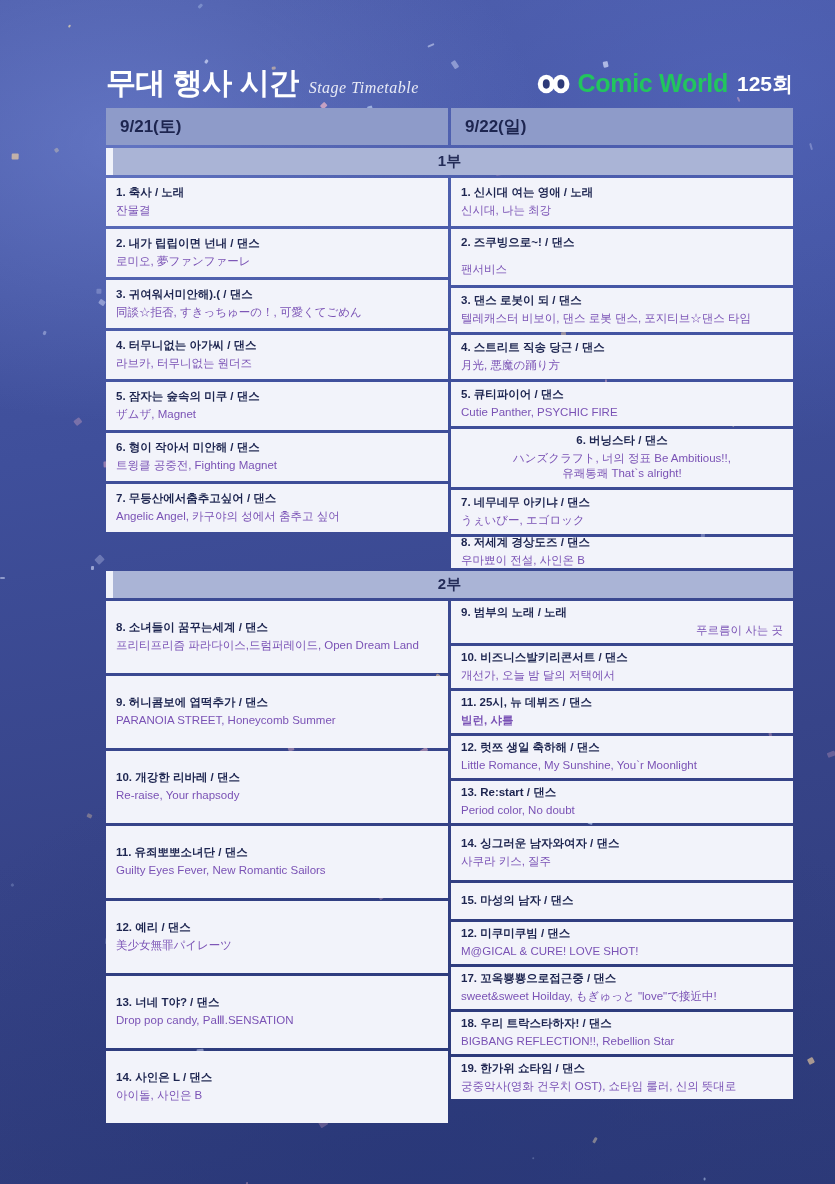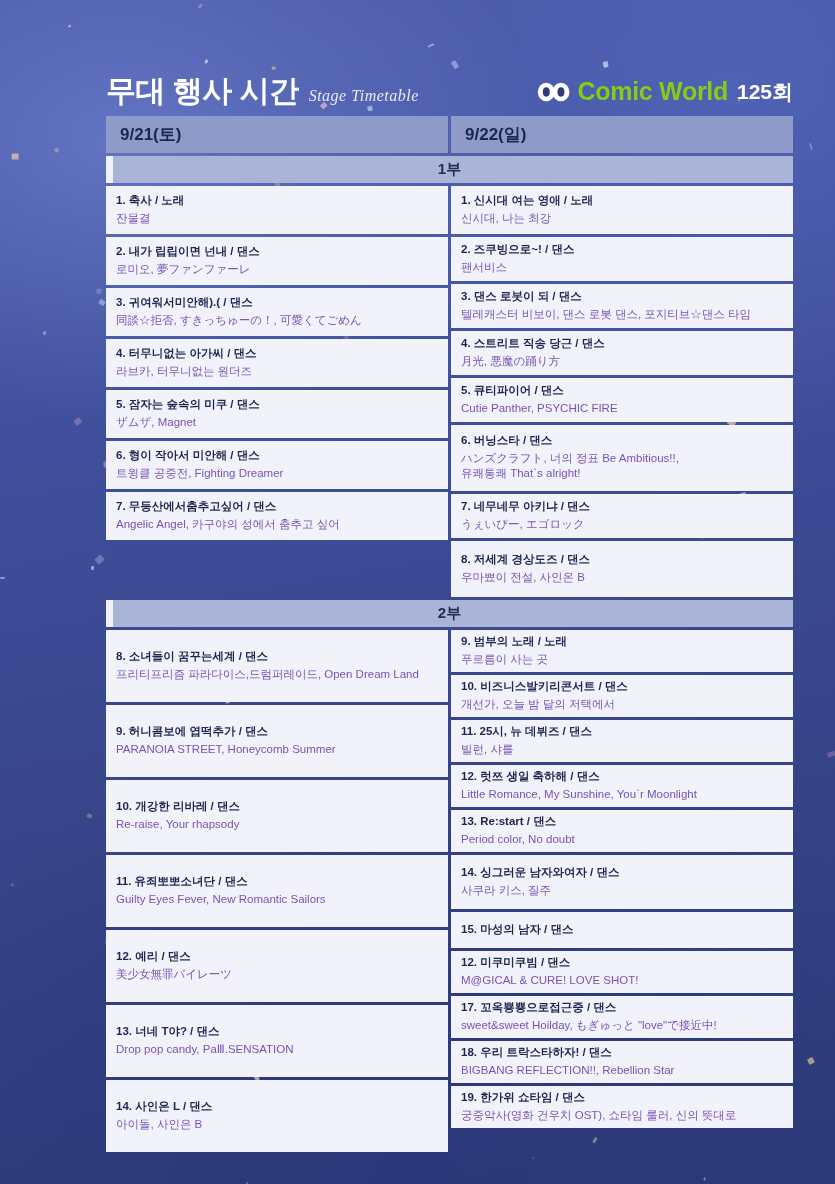--- a/index.html
+++ b/index.html
@@ -25,21 +25,21 @@
       linear-gradient(170deg, #4a5aa6 0%, #3f4f9b 35%, #374489 65%, #2d3a78 100%);
   }
   .conf {
     position: absolute;
     border-radius: 1px;
     opacity: 0.55;
   }
   #sheet {
     position: absolute;
     left: 74px;
-    top: 48px;
+    top: 40px;
     width: 687px;
     padding-left: 32px;
   }
   
   #header {
     display: flex;
     align-items: flex-end;
     justify-content: space-between;
     height: 58px;
     margin-bottom: 10px;
@@ -67,21 +67,21 @@
     display: flex;
     align-items: center;
     gap: 7px;
   }
   #brand-logo {
     width: 34px;
     height: 22px;
     position: relative;
   }
   #brand-name {
-    color: #84cc16;
+    color: #22c55e;
     font-size: 25px;
     font-weight: bold;
     letter-spacing: -0.3px;
   }
   #brand-edition {
     color: #ffffff;
     font-size: 21px;
     font-weight: bold;
     margin-left: 2px;
   }
@@ -291,58 +291,58 @@
           <div class="entry" style="height: 48px;">
             <div class="e-title">4. 터무니없는 아가씨 / 댄스</div>
             <div class="e-song" style="white-space: pre-line;">라브카, 터무니없는 원더즈</div>
           </div>
           <div class="entry" style="height: 48px;">
             <div class="e-title">5. 잠자는 숲속의 미쿠 / 댄스</div>
             <div class="e-song" style="white-space: pre-line;">ザムザ, Magnet</div>
           </div>
           <div class="entry" style="height: 48px;">
             <div class="e-title">6. 형이 작아서 미안해 / 댄스</div>
-            <div class="e-song" style="white-space: pre-line;">트윙클 공중전, Fighting Dreamer</div>
+            <div class="e-song" style="white-space: pre-line;">트윙클 공중전, Fighting Magnet</div>
           </div>
           <div class="entry" style="height: 48px;">
             <div class="e-title">7. 무등산에서춤추고싶어 / 댄스</div>
             <div class="e-song" style="white-space: pre-line;">Angelic Angel, 카구야의 성에서 춤추고 싶어</div>
           </div>
         </div>
         <div class="col">
           <div class="entry" style="height: 48px;">
             <div class="e-title">1. 신시대 여는 영애 / 노래</div>
             <div class="e-song" style="white-space: pre-line;">신시대, 나는 최강</div>
           </div>
-          <div class="entry" style="height: 44px;">
+          <div class="entry" style="height: 56px; justify-content: space-between;">
             <div class="e-title">2. 즈쿠빙으로~! / 댄스</div>
             <div class="e-song" style="white-space: pre-line;">팬서비스</div>
           </div>
           <div class="entry" style="height: 44px;">
             <div class="e-title">3. 댄스 로봇이 되 / 댄스</div>
             <div class="e-song" style="white-space: pre-line;">텔레캐스터 비보이, 댄스 로봇 댄스, 포지티브☆댄스 타임</div>
           </div>
           <div class="entry" style="height: 44px;">
             <div class="e-title">4. 스트리트 직송 당근 / 댄스</div>
             <div class="e-song" style="white-space: pre-line;">月光, 悪魔の踊り方</div>
           </div>
           <div class="entry" style="height: 44px;">
             <div class="e-title">5. 큐티파이어 / 댄스</div>
             <div class="e-song" style="white-space: pre-line;">Cutie Panther, PSYCHIC FIRE</div>
           </div>
-          <div class="entry" style="height: 66px;">
+          <div class="entry" style="height: 58px; text-align: center;">
             <div class="e-title">6. 버닝스타 / 댄스</div>
             <div class="e-song" style="white-space: pre-line;">ハンズクラフト, 너의 정표 Be Ambitious!!,
 유쾌통쾌 That`s alright!</div>
           </div>
           <div class="entry" style="height: 44px;">
             <div class="e-title">7. 네무네무 아키냐 / 댄스</div>
             <div class="e-song" style="white-space: pre-line;">うぇいびー, エゴロック</div>
           </div>
-          <div class="entry" style="height: 56px;">
+          <div class="entry" style="height: 31px;">
             <div class="e-title">8. 저세계 경상도즈 / 댄스</div>
             <div class="e-song" style="white-space: pre-line;">우마뾰이 전설, 사인온 B</div>
           </div>
         </div>
       </div>
       <div class="band">2부</div>
       <div class="cols">
         <div class="col">
           <div class="entry" style="height: 72px;">
             <div class="e-title">8. 소녀들이 꿈꾸는세계 / 댄스</div>
@@ -369,29 +369,29 @@
             <div class="e-song" style="white-space: pre-line;">Drop pop candy, PaⅢ.SENSATION</div>
           </div>
           <div class="entry" style="height: 72px;">
             <div class="e-title">14. 사인은 L / 댄스</div>
             <div class="e-song" style="white-space: pre-line;">아이돌, 사인은 B</div>
           </div>
         </div>
         <div class="col">
           <div class="entry" style="height: 42px;">
             <div class="e-title">9. 범부의 노래 / 노래</div>
-            <div class="e-song" style="white-space: pre-line;">푸르름이 사는 곳</div>
+            <div class="e-song" style="white-space: pre-line; text-align: right;">푸르름이 사는 곳</div>
           </div>
           <div class="entry" style="height: 42px;">
             <div class="e-title">10. 비즈니스발키리콘서트 / 댄스</div>
             <div class="e-song" style="white-space: pre-line;">개선가, 오늘 밤 달의 저택에서</div>
           </div>
           <div class="entry" style="height: 42px;">
             <div class="e-title">11. 25시, 뉴 데뷔즈 / 댄스</div>
-            <div class="e-song" style="white-space: pre-line;">빌런, 샤를</div>
+            <div class="e-song" style="white-space: pre-line; font-weight: bold;">빌런, 샤를</div>
           </div>
           <div class="entry" style="height: 42px;">
             <div class="e-title">12. 럿쯔 생일 축하해 / 댄스</div>
             <div class="e-song" style="white-space: pre-line;">Little Romance, My Sunshine, You`r Moonlight</div>
           </div>
           <div class="entry" style="height: 42px;">
             <div class="e-title">13. Re:start / 댄스</div>
             <div class="e-song" style="white-space: pre-line;">Period color, No doubt</div>
           </div>
           <div class="entry" style="height: 54px;">

